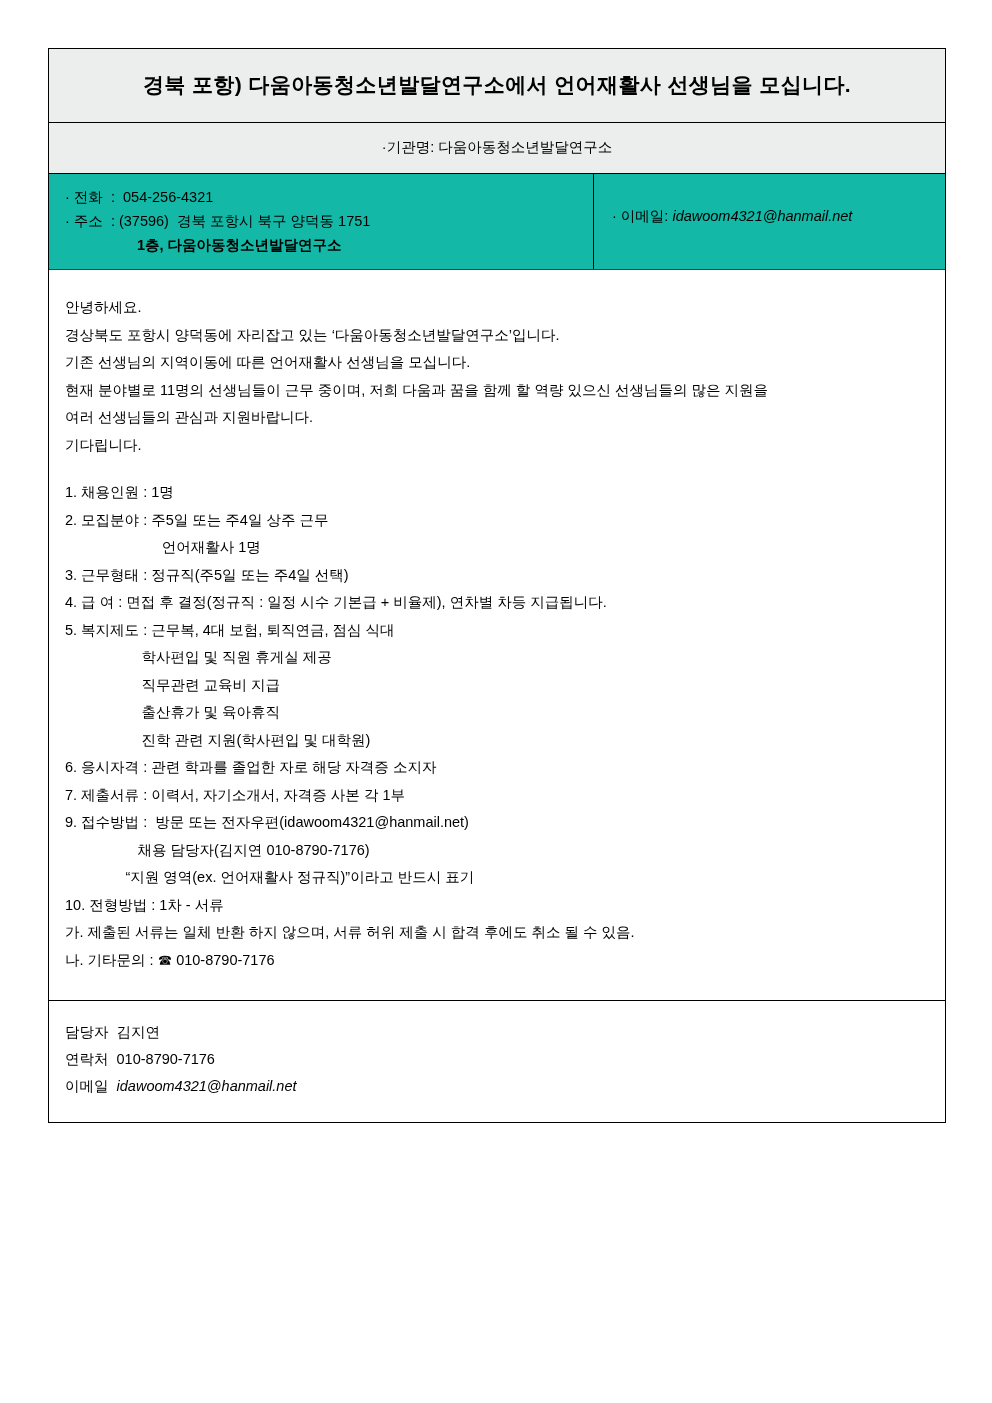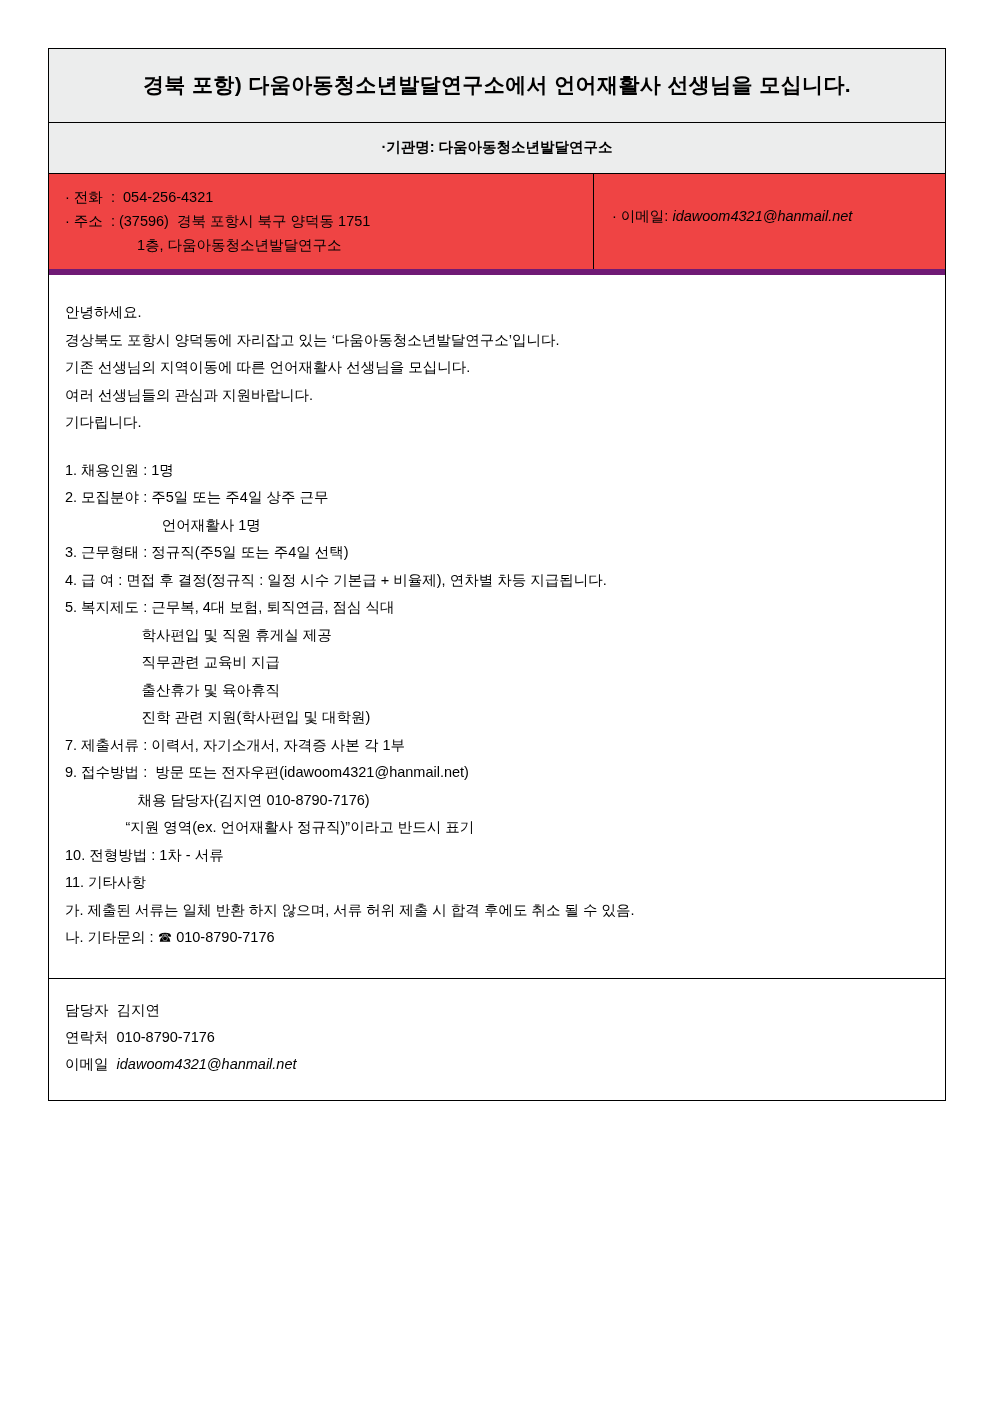--- a/index.html
+++ b/index.html
@@ -37,26 +37,25 @@
     font-size: 21px;
     font-weight: bold;
     letter-spacing: 0.4px;
   }
   .row-org {
     border-bottom: 1px solid #000000;
     background: #eceded;
     text-align: center;
     padding: 15px 10px 16px 10px;
     font-size: 14.5px;
-    font-weight: bold;
   }
   .row-contact {
     display: flex;
-    border-bottom: 6px solid #701a75;
-    background: #ef4444;
+    border-bottom: 1px solid #701a75;
+    background: #14b8a6;
   }
   .contact-left {
     width: 545px;
     box-sizing: border-box;
     border-right: 1px solid #000000;
     padding: 11px 0 12px 16px;
   }
   .contact-right {
     flex: 1;
     box-sizing: border-box;
@@ -106,54 +105,55 @@
   <div class="doc">
 
     <div class="row-title">경북 포항) 다움아동청소년발달연구소에서 언어재활사 선생님을 모십니다.</div>
 
     <div class="row-org">·기관명: 다움아동청소년발달연구소</div>
 
     <div class="row-contact">
       <div class="contact-left">
         <div class="contact-line">· 전화  :  054-256-4321</div>
         <div class="contact-line">· 주소  : (37596)  경북 포항시 북구 양덕동 1751</div>
-        <div class="contact-line" style="padding-left:72px;">1층, 다움아동청소년발달연구소</div>
+        <div class="contact-line" style="padding-left:72px;font-weight:bold;">1층, 다움아동청소년발달연구소</div>
       </div>
       <div class="contact-right">
         <div class="email-line">
           <span>· 이메일:</span>
           <span class="email-addr">idawoom4321@hanmail.net</span>
         </div>
       </div>
     </div>
 
     <div class="row-body">
       <div id="body-lines">
           <div class="body-line">안녕하세요.</div>
           <div class="body-line">경상북도 포항시 양덕동에 자리잡고 있는 ‘다움아동청소년발달연구소’입니다.</div>
           <div class="body-line">기존 선생님의 지역이동에 따른 언어재활사 선생님을 모십니다.</div>
+          <div class="body-line">현재 분야별로 11명의 선생님들이 근무 중이며, 저희 다움과 꿈을 함께 할 역량 있으신 선생님들의 많은 지원을</div>
           <div class="body-line">여러 선생님들의 관심과 지원바랍니다.</div>
           <div class="body-line">기다립니다.</div>
           <div class="gap"></div>
           <div class="body-line">1. 채용인원 : 1명</div>
           <div class="body-line">2. 모집분야 : 주5일 또는 주4일 상주 근무</div>
           <div class="body-line">                        언어재활사 1명</div>
           <div class="body-line">3. 근무형태 : 정규직(주5일 또는 주4일 선택)</div>
           <div class="body-line">4. 급 여 : 면접 후 결정(정규직 : 일정 시수 기본급 + 비율제), 연차별 차등 지급됩니다.</div>
           <div class="body-line">5. 복지제도 : 근무복, 4대 보험, 퇴직연금, 점심 식대</div>
           <div class="body-line">                   학사편입 및 직원 휴게실 제공</div>
           <div class="body-line">                   직무관련 교육비 지급</div>
           <div class="body-line">                   출산휴가 및 육아휴직</div>
           <div class="body-line">                   진학 관련 지원(학사편입 및 대학원)</div>
+          <div class="body-line">6. 응시자격 : 관련 학과를 졸업한 자로 해당 자격증 소지자</div>
           <div class="body-line">7. 제출서류 : 이력서, 자기소개서, 자격증 사본 각 1부</div>
           <div class="body-line">9. 접수방법 :  방문 또는 전자우편(idawoom4321@hanmail.net)</div>
           <div class="body-line">                  채용 담당자(김지연 010-8790-7176)</div>
           <div class="body-line">               “지원 영역(ex. 언어재활사 정규직)”이라고 반드시 표기</div>
           <div class="body-line">10. 전형방법 : 1차 - 서류</div>
-          <div class="body-line">11. 기타사항</div>
           <div class="body-line">가. 제출된 서류는 일체 반환 하지 않으며, 서류 허위 제출 시 합격 후에도 취소 될 수 있음.</div>
           <div class="body-line">나. 기타문의 : ☎ 010-8790-7176</div>
         </div>
     </div>
 
     <div class="row-footer">
       <div class="footer-line">담당자  김지연</div>
       <div class="footer-line">연락처  010-8790-7176</div>
       <div class="footer-line"><span>이메일</span>  <span class="mono-em">idawoom4321@hanmail.net</span></div>
     </div>

